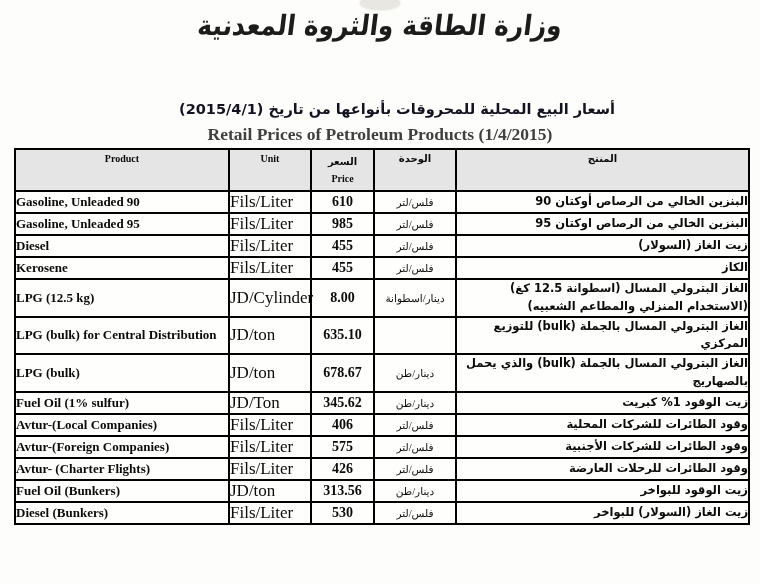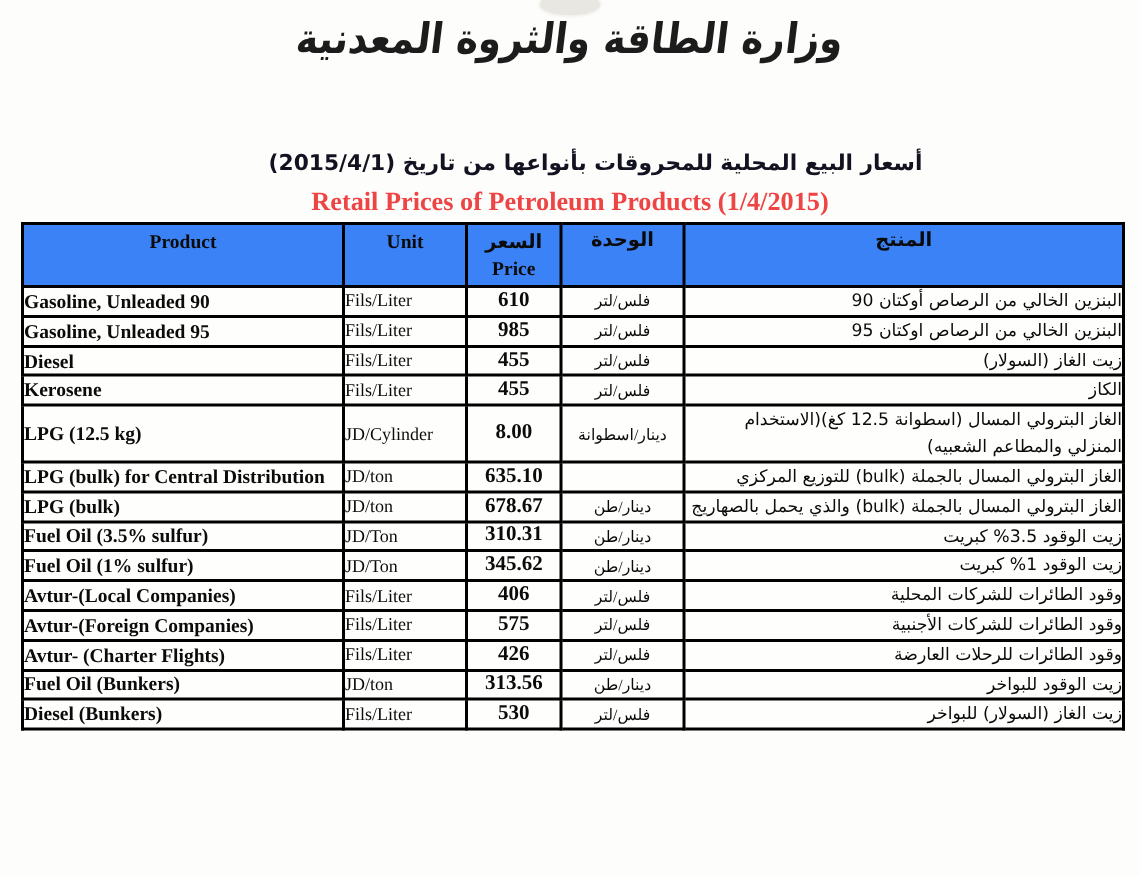--- a/index.html
+++ b/index.html
@@ -56,77 +56,77 @@
     color: #121220;
   }
   .title-en {
     position: absolute;
     top: 124px;
     left: 0;
     width: 100%;
     text-align: center;
     font-size: 17.5px;
     font-weight: bold;
-    color: #ef4444;
+    color: #404040;
   }
   table.prices {
     position: absolute;
     top: 148px;
     left: 14px;
     width: 734px;
     border-collapse: collapse;
     table-layout: fixed;
     background: #fefefc;
   }
   table.prices th, table.prices td {
     border: 2px solid #000;
     padding: 0;
     overflow: visible;
   }
   table.prices th {
     font-weight: bold;
-    font-size: 13px;
+    font-size: 10px;
     text-align: center;
     vertical-align: top;
     padding-top: 3px;
     height: 37px;
-    background: #3b82f6;
+    background: #e5e5e5;
   }
   th.th-price .stack-line { line-height: 17px; }
   th[dir="rtl"], .rtl-text { font-family: "DejaVu Sans", sans-serif; }
   th[dir="rtl"] { font-size: 12px; }
   tr.row { height: 15px; }
   tr.row.tall { height: 30px; }
   td.c-prod-en {
     font-weight: bold;
     font-size: 13px;
     padding-left: 8px;
     white-space: nowrap;
     text-align: left;
   }
   td.c-unit-en {
-    font-size: 12px;
+    font-size: 17px;
     padding-left: 5px;
     text-align: left;
     white-space: nowrap;
   }
   td.c-price {
     font-weight: bold;
     font-size: 14px;
     text-align: center;
   }
   td.c-unit-ar {
     font-family: Liberation Serif, serif;
     font-size: 10.5px;
     text-align: center;
     white-space: nowrap;
   }
   td.c-prod-ar {
     font-family: "DejaVu Sans", sans-serif;
-    font-weight: normal;
+    font-weight: bold;
     font-size: 11.5px;
     text-align: right;
     padding-right: 9px;
     padding-left: 4px;
     line-height: 1.55;
   }
 </style>
 </head>
 <body>
 
@@ -204,27 +204,20 @@
           <td class="c-prod-ar" dir="rtl">الغاز البترولي المسال بالجملة (bulk) للتوزيع المركزي</td>
         </tr>
         <tr class="row">
           <td class="c-prod-en">LPG (bulk)</td>
           <td class="c-unit-en">JD/ton</td>
           <td class="c-price">678.67</td>
           <td class="c-unit-ar" dir="rtl">دينار/طن</td>
           <td class="c-prod-ar" dir="rtl">الغاز البترولي المسال بالجملة (bulk) والذي يحمل بالصهاريج</td>
         </tr>
         <tr class="row">
-          <td class="c-prod-en">Fuel Oil (3.5% sulfur)</td>
-          <td class="c-unit-en">JD/Ton</td>
-          <td class="c-price">310.31</td>
-          <td class="c-unit-ar" dir="rtl">دينار/طن</td>
-          <td class="c-prod-ar" dir="rtl">زيت الوقود 3.5% كبريت</td>
-        </tr>
-        <tr class="row">
           <td class="c-prod-en">Fuel Oil (1% sulfur)</td>
           <td class="c-unit-en">JD/Ton</td>
           <td class="c-price">345.62</td>
           <td class="c-unit-ar" dir="rtl">دينار/طن</td>
           <td class="c-prod-ar" dir="rtl">زيت الوقود 1% كبريت</td>
         </tr>
         <tr class="row">
           <td class="c-prod-en">Avtur-(Local Companies)</td>
           <td class="c-unit-en">Fils/Liter</td>
           <td class="c-price">406</td>

